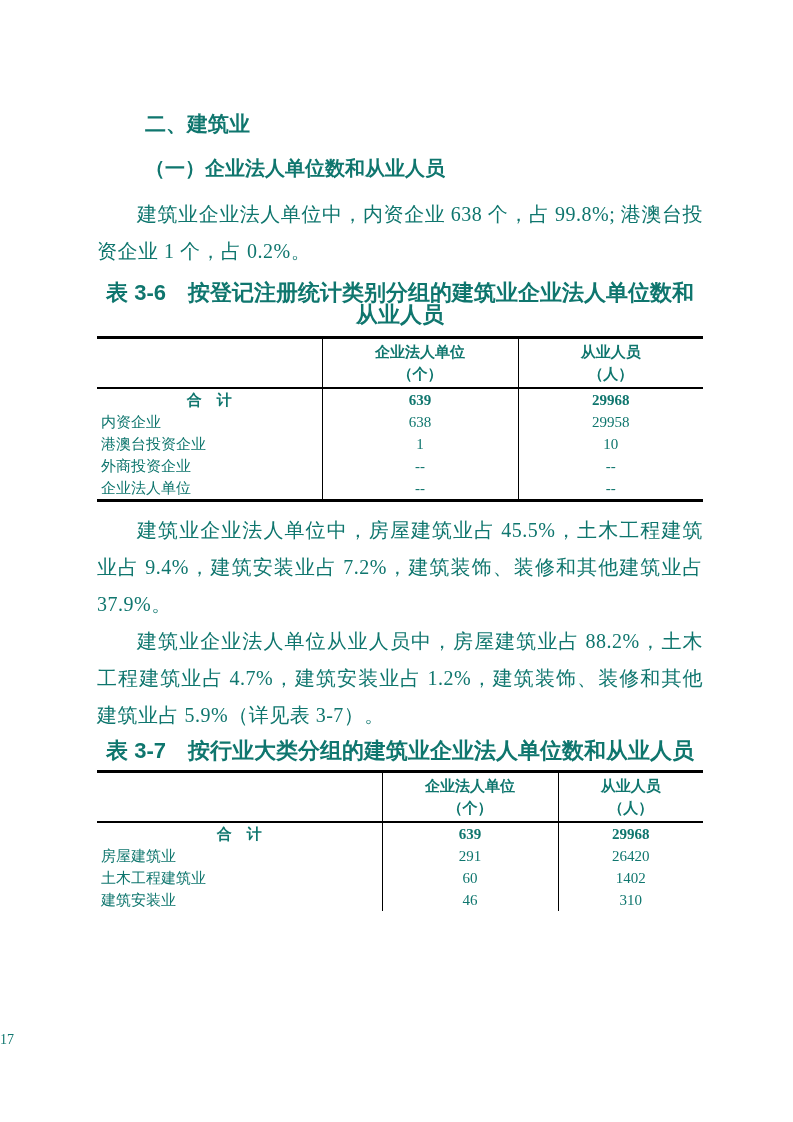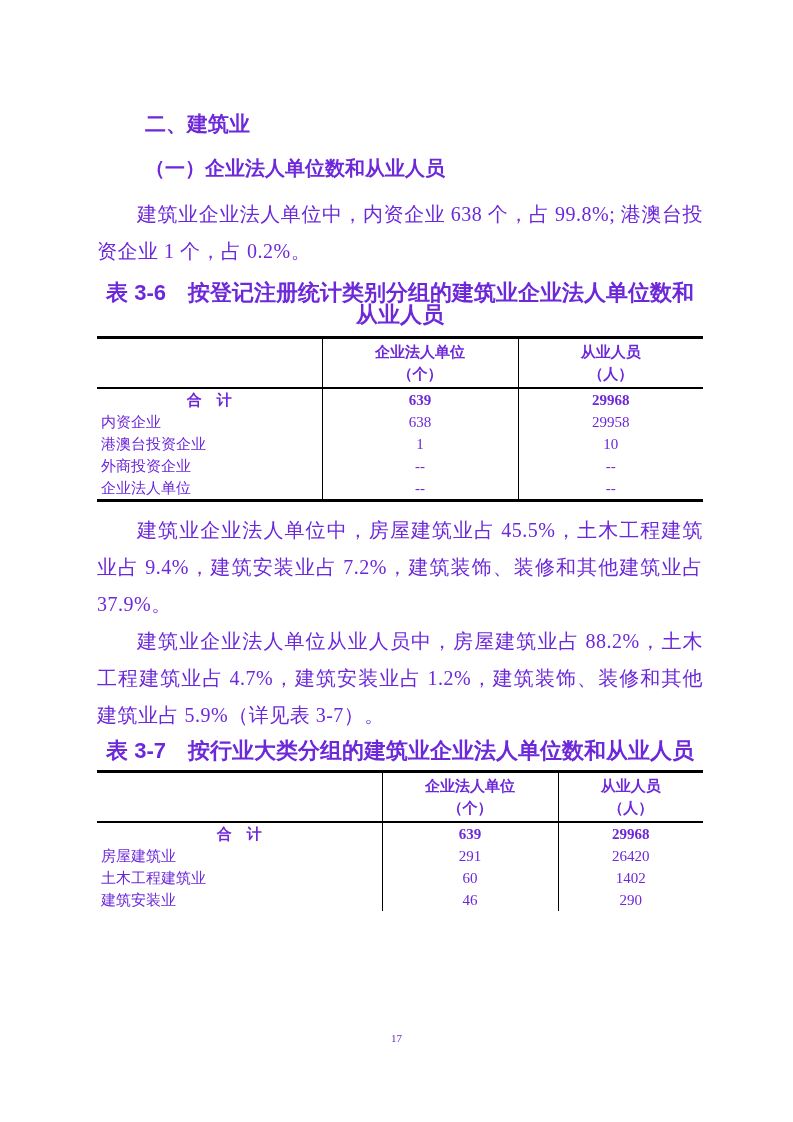--- a/index.html
+++ b/index.html
@@ -4,21 +4,21 @@
 <style>
   html,body { margin:0; padding:0; background:#e8e8e8; }
   .page {
     position: relative;
     width: 793px;
     height: 1122px;
     margin: 0 auto;
     background: #ffffff;
     box-sizing: border-box;
     padding: 110px 90px 0 97px;
-    color: #6d28d9;
+    color: #0f766e;
     font-family: "Liberation Serif", "DejaVu Serif", serif;
     overflow: hidden;
   }
   .h1 {
     font-size: 21px;
     line-height: 28px;
     font-weight: bold;
     padding-left: 48px;
     margin: 0 0 16px 0;
   }
@@ -74,22 +74,21 @@
   }
   td.label { text-align: left; }
   td.num { text-align: center; }
   tr.total td { font-weight: bold; }
   tr.total td.label { text-align: center; }
   .spacer-p4 { height: 10px; }
   .page-number {
     position: absolute;
     left: 0; right: 0;
     top: 1032px;
-    text-align: center;
-    font-size: 11px;
+    font-size: 14px;
   }
 </style>
 </head>
 <body>
 
 <div class="page">
 
   <div class="h1">二、建筑业</div>
   <div class="h2">（一）企业法人单位数和从业人员</div>
 
@@ -182,20 +181,20 @@
         <td class="num vline">26420</td>
       </tr>
       <tr>
         <td class="label">土木工程建筑业</td>
         <td class="num vline">60</td>
         <td class="num vline">1402</td>
       </tr>
       <tr>
         <td class="label">建筑安装业</td>
         <td class="num vline">46</td>
-        <td class="num vline">290</td>
+        <td class="num vline">310</td>
       </tr>
     </tbody>
   </table>
 
   <div class="page-number">17</div>
 
 </div>
 
 </body></html>

